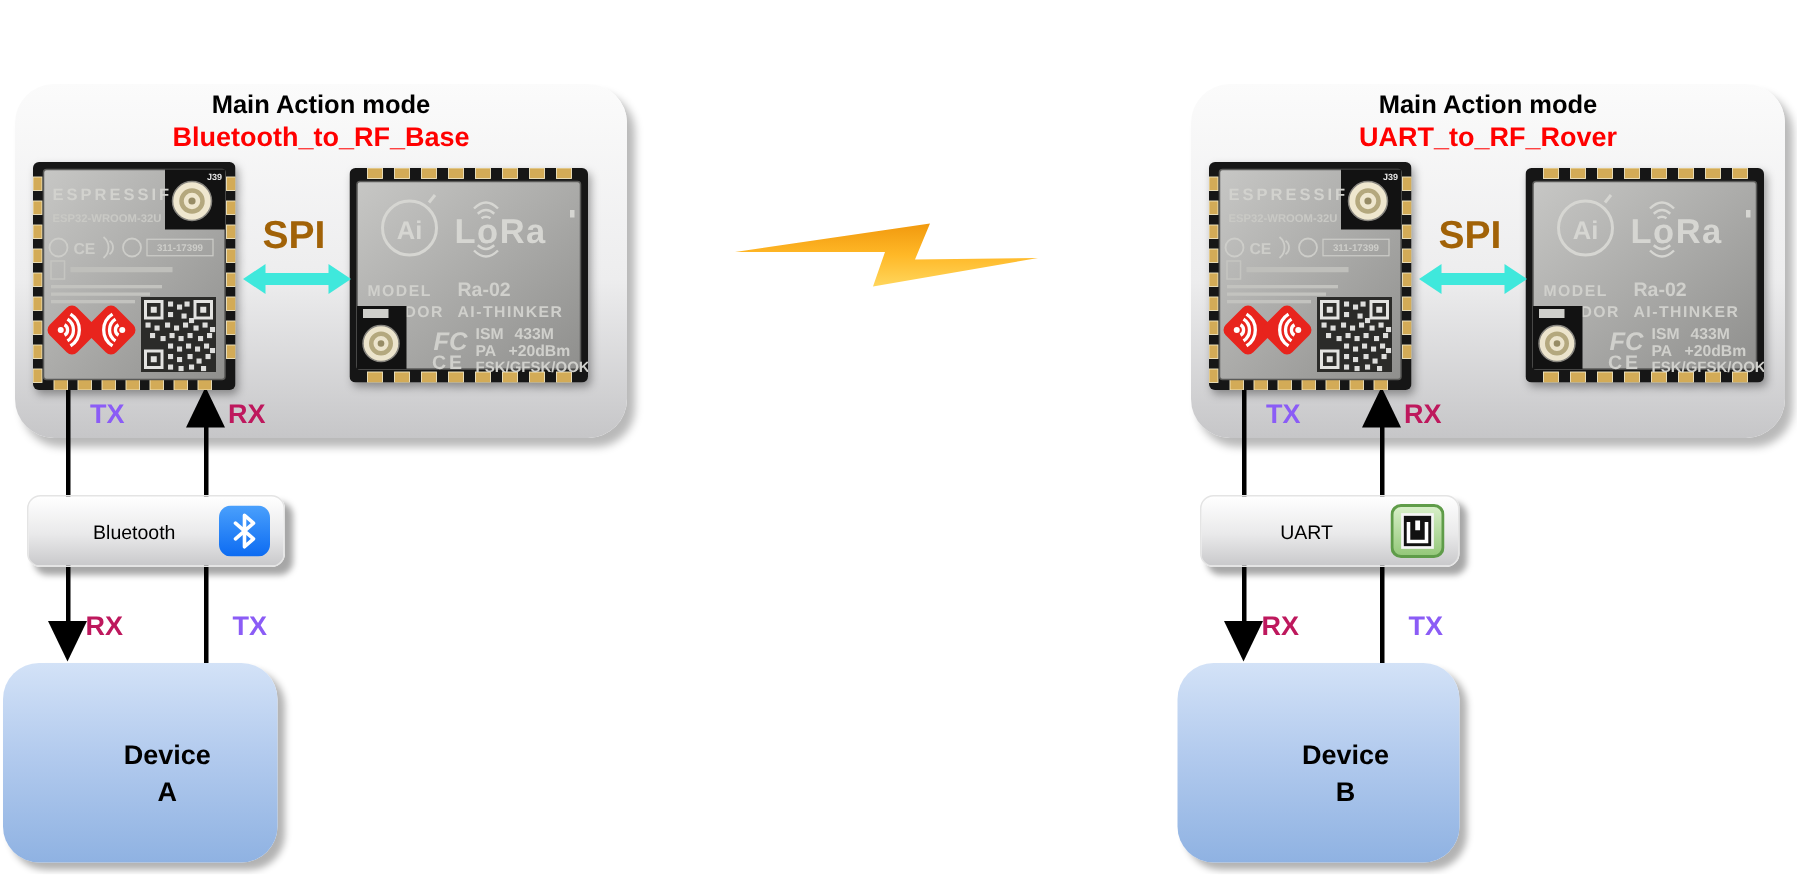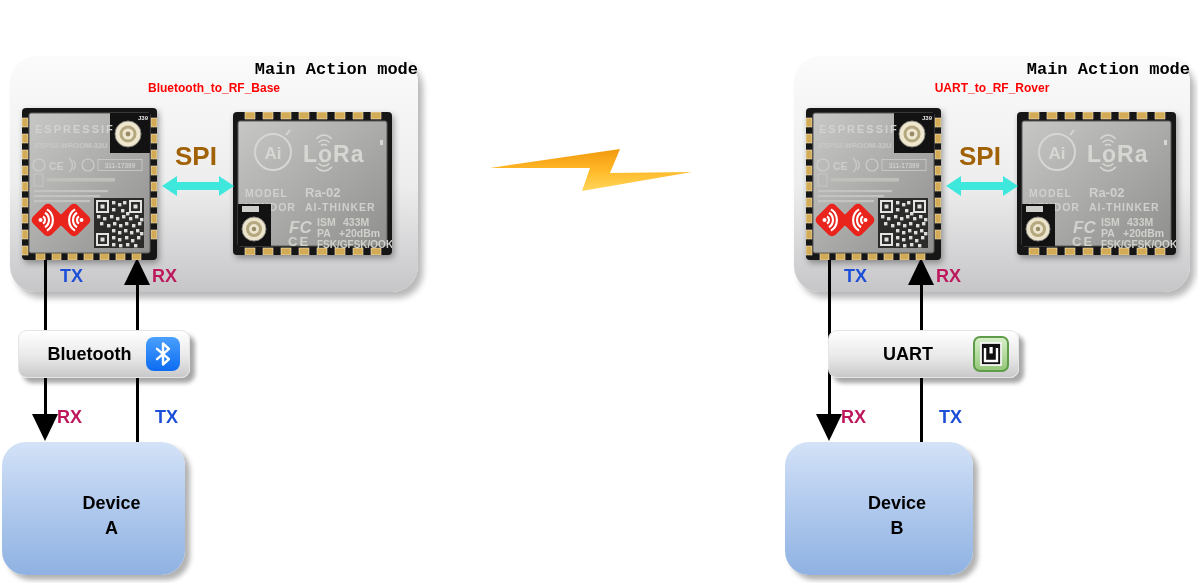--- a/index.html
+++ b/index.html
@@ -2,38 +2,38 @@
 <html><head>
 <meta charset="utf-8">
 <style>
   html,body{margin:0;padding:0;background:#fff;}
   #canvas{position:relative;width:1198px;height:583px;background:#fff;overflow:hidden;
           font-family:"Liberation Sans",sans-serif;}
   .abs{position:absolute;}
   .panel{position:absolute;top:56px;height:236px;border-radius:26px;
          background:linear-gradient(180deg,#fbfbfb 0%,#ededee 55%,#c6c6c8 100%);
          box-shadow:5px 6px 6px rgba(0,0,0,0.28);}
-  .panel-title{position:absolute;width:100%;text-align:right;font-weight:bold;
-               font-size:17px;color:#000;font-family:Liberation Mono, monospace;}
+  .panel-title{position:absolute;width:100%;text-align:center;font-weight:bold;
+               font-size:17px;color:#000;}
   .panel-mode{position:absolute;width:100%;text-align:center;font-weight:bold;
-              font-size:12px;color:#ff0000;}
+              font-size:18px;color:#ff0000;}
   .spi-label{position:absolute;width:72px;text-align:center;font-weight:bold;
              font-size:26px;color:#a16207;}
   .io-label{position:absolute;font-weight:bold;font-size:18px;}
-  .tx{color:#1d4ed8;} .rx{color:#be185d;}
+  .tx{color:#8b5cf6;} .rx{color:#be185d;}
   .vline{position:absolute;width:3px;background:#000;}
   .arrow-down{position:absolute;width:0;height:0;border-left:13px solid transparent;
               border-right:13px solid transparent;border-top:27px solid #000;}
   .arrow-up{position:absolute;width:0;height:0;border-left:13px solid transparent;
             border-right:13px solid transparent;border-bottom:27px solid #000;}
   .bridge-bar{position:absolute;top:330px;width:172px;height:48px;border-radius:9px;
               background:linear-gradient(180deg,#ffffff 0%,#e9e9ea 55%,#c9c9cb 100%);
               border:1px solid #e4e4e4;box-shadow:5px 5px 4px rgba(0,0,0,0.35);
               display:flex;align-items:center;padding:0 9px 0 14px;box-sizing:border-box;}
-  .bridge-label{flex:1;text-align:center;font-weight:bold;font-size:18px;color:#000;}
+  .bridge-label{flex:1;text-align:center;font-weight:normal;font-size:13px;color:#000;}
   .device-box{position:absolute;top:442px;height:133px;border-radius:24px;
               background:linear-gradient(180deg,#d3e2f7 0%,#b3cbee 45%,#8fb2e2 100%);
               box-shadow:5px 5px 5px rgba(0,0,0,0.3);
               display:flex;flex-direction:column;align-items:center;justify-content:center;
               padding-top:14px;box-sizing:border-box;padding-left:36px;}
   .device-line{font-weight:bold;font-size:18px;color:#000;line-height:25px;text-align:center;}
   .radio-link{position:absolute;left:500px;top:222px;width:210px;text-align:center;
               font-weight:bold;font-size:25px;color:#000;line-height:34px;}
   .module{filter:drop-shadow(2px 3px 3px rgba(0,0,0,0.35));}
   svg text{font-family:"Liberation Sans",sans-serif;}
@@ -454,21 +454,21 @@
   <div class="io-label tx" style="left:844px;top:266px;">TX</div>
   <div class="io-label rx" style="left:936px;top:266px;">RX</div>
 
   <div class="bridge-bar" style="left:18px;">
     <span class="bridge-label">Bluetooth</span>
     <svg width="34" height="34" viewBox="0 0 34 34">
       <rect x="0" y="0" width="34" height="34" rx="8" fill="url(#g-bt)"></rect>
       <path d="M11 11.8 L23 22.2 L17 27.5 L17 6.5 L23 11.8 L11 22.2" fill="none" stroke="#fff" stroke-width="2.4" stroke-linejoin="round" stroke-linecap="round"></path>
     </svg>
   </div>
-  <div class="bridge-bar" style="left:800px;width:191px;margin-left:28px;">
+  <div class="bridge-bar" style="left:800px;width:173px;">
     <span class="bridge-label">UART</span>
     <svg width="36" height="36" viewBox="0 0 36 36">
       <rect x="1" y="1" width="34" height="34" rx="6" fill="url(#g-uart)" stroke="#5f9c49" stroke-width="2"></rect>
       <rect x="8" y="7" width="20" height="22" fill="#111" stroke="#f5f5f5" stroke-width="1.8"></rect>
       <path d="M12 12 V25 H24 V12" fill="none" stroke="#fff" stroke-width="2.4"></path>
       <rect x="16.5" y="11" width="3.2" height="6.5" fill="#fff"></rect>
     </svg>
   </div>
 
   <div class="io-label rx" style="left:57px;top:407px;">RX</div>

